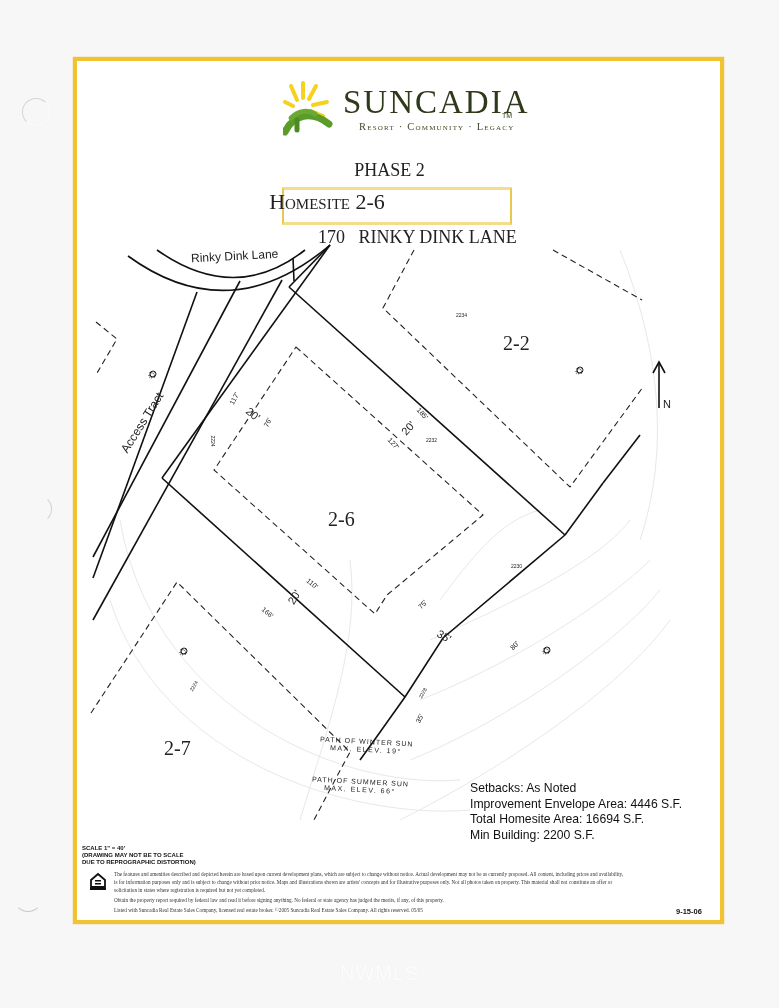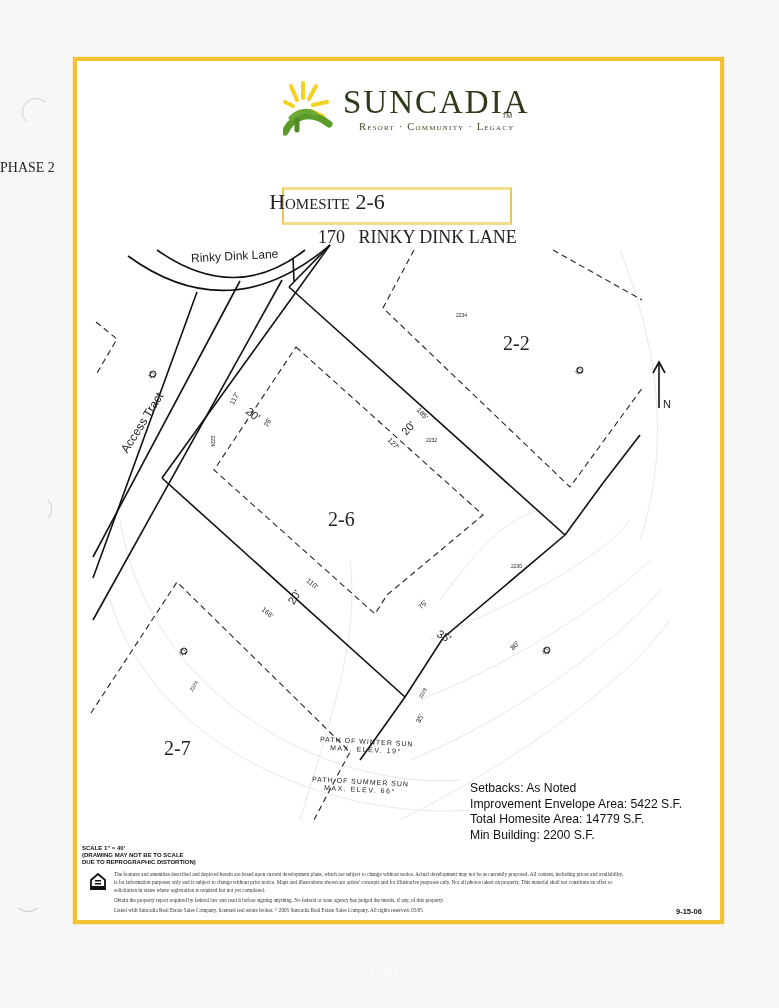--- a/index.html
+++ b/index.html
@@ -14,21 +14,21 @@
       position: absolute; left: 73px; top: 57px; width: 643px; height: 859px;
       border: 4px solid #f1c232; background: #ffffff; box-shadow: 0 0 1px #e6b422;
     }
     .logo { position: absolute; left: 283px; top: 80px; width: 240px; height: 60px; }
     .brand {
       position: absolute; left: 343px; top: 84px; font-family: "Liberation Serif", serif; font-size: 33px;
       letter-spacing: 2px; color: #2f3a1a; font-variant: small-caps;
     }
     .tm { position: absolute; left: 502px; top: 112px; font-size: 7px; color: #2f3a1a; }
     .tagline { position: absolute; left: 343px; top: 121px; font-family: "Liberation Serif", serif; font-size: 10.5px; letter-spacing: 1.2px; color: #3b4a22; font-variant: small-caps; margin-left: 16px; }
-    .phase { position: absolute; left: 0; width: 779px; top: 160px; text-align: left; font-family: "Liberation Serif", serif; font-size: 14px; color: #222; }
+    .phase { position: absolute; left: 0; width: 779px; top: 160px; text-align: center; font-family: "Liberation Serif", serif; font-size: 18px; color: #222; }
     .homesite-box {
       position: absolute; left: 282px; top: 187px; width: 226px; height: 32px;
       border-top: 3px solid #f3dc8a; border-bottom: 3px solid #f3dc8a; border-left: 2px solid #e9c84f; border-right: 2px solid #e9c84f;
     }
     .homesite { position: absolute; left: 0; width: 654px; top: 189px; text-align: center; font-family: "Liberation Serif", serif; font-size: 22px; font-variant: small-caps; color: #222; }
     .address { position: absolute; left: 318px; top: 227px; font-family: "Liberation Serif", serif; font-size: 18px; color: #222; white-space: pre; }
     svg.plan { position: absolute; left: 0; top: 0; }
     .lbl { position: absolute; color: #222; }
     .lotnum { font-family: "Liberation Serif", serif; font-size: 20px; }
     .info { position: absolute; left: 470px; top: 781px; font-size: 12.2px; line-height: 15.6px; color: #111; }
@@ -161,22 +161,22 @@
 <span class="lbl" style="left:207px;top:438px;font-size:5px;transform:rotate(90deg);">2224</span>
 <span class="lbl" style="left:188px;top:683px;font-size:5px;transform:rotate(-60deg);">2224</span>
 
 <span class="lbl" style="left:320px;top:738px;font-size:7px;letter-spacing:1px;transform:rotate(3deg);">PATH OF WINTER SUN</span>
 <span class="lbl" style="left:330px;top:746px;font-size:7px;letter-spacing:1.5px;transform:rotate(3deg);">MAX. ELEV. 19°</span>
 <span class="lbl" style="left:312px;top:778px;font-size:7px;letter-spacing:1px;transform:rotate(3deg);">PATH OF SUMMER SUN</span>
 <span class="lbl" style="left:324px;top:786px;font-size:7px;letter-spacing:1.5px;transform:rotate(3deg);">MAX. ELEV. 66°</span>
 
 <div class="info">
   <div>Setbacks:  As Noted</div>
-  <div>Improvement Envelope Area:  5422 S.F.</div>
-  <div>Total Homesite Area:  14779 S.F.</div>
+  <div>Improvement Envelope Area:  4446 S.F.</div>
+  <div>Total Homesite Area:  16694 S.F.</div>
   <div>Min Building: 2200 S.F.</div>
 </div>
 
 <div class="scale">
   <div>SCALE 1" = 40'</div>
   <div>(DRAWING MAY NOT BE TO SCALE</div>
   <div>DUE TO REPROGRAPHIC DISTORTION)</div>
 </div>
 <svg class="eho" viewBox="0 0 16 18">
   <path d="M1 8 L8 2 L15 8 L15 15 L1 15 Z" fill="none" stroke="#111" stroke-width="1.8"></path>

